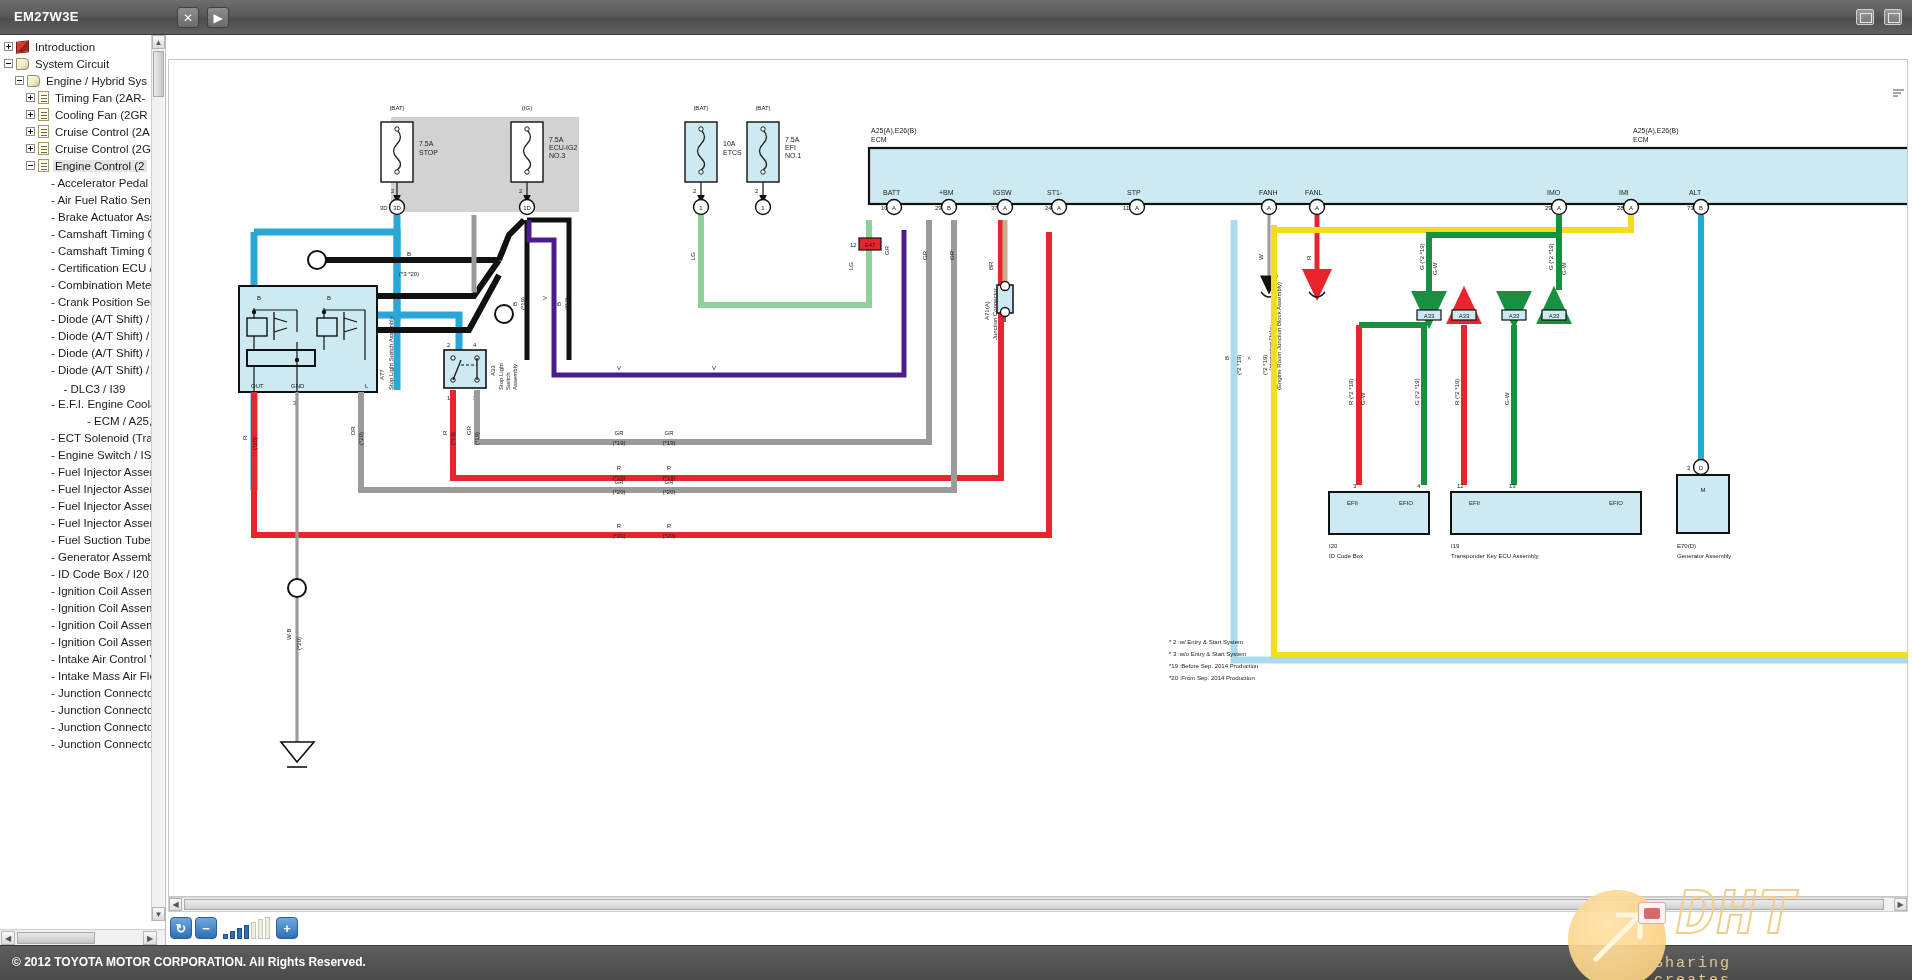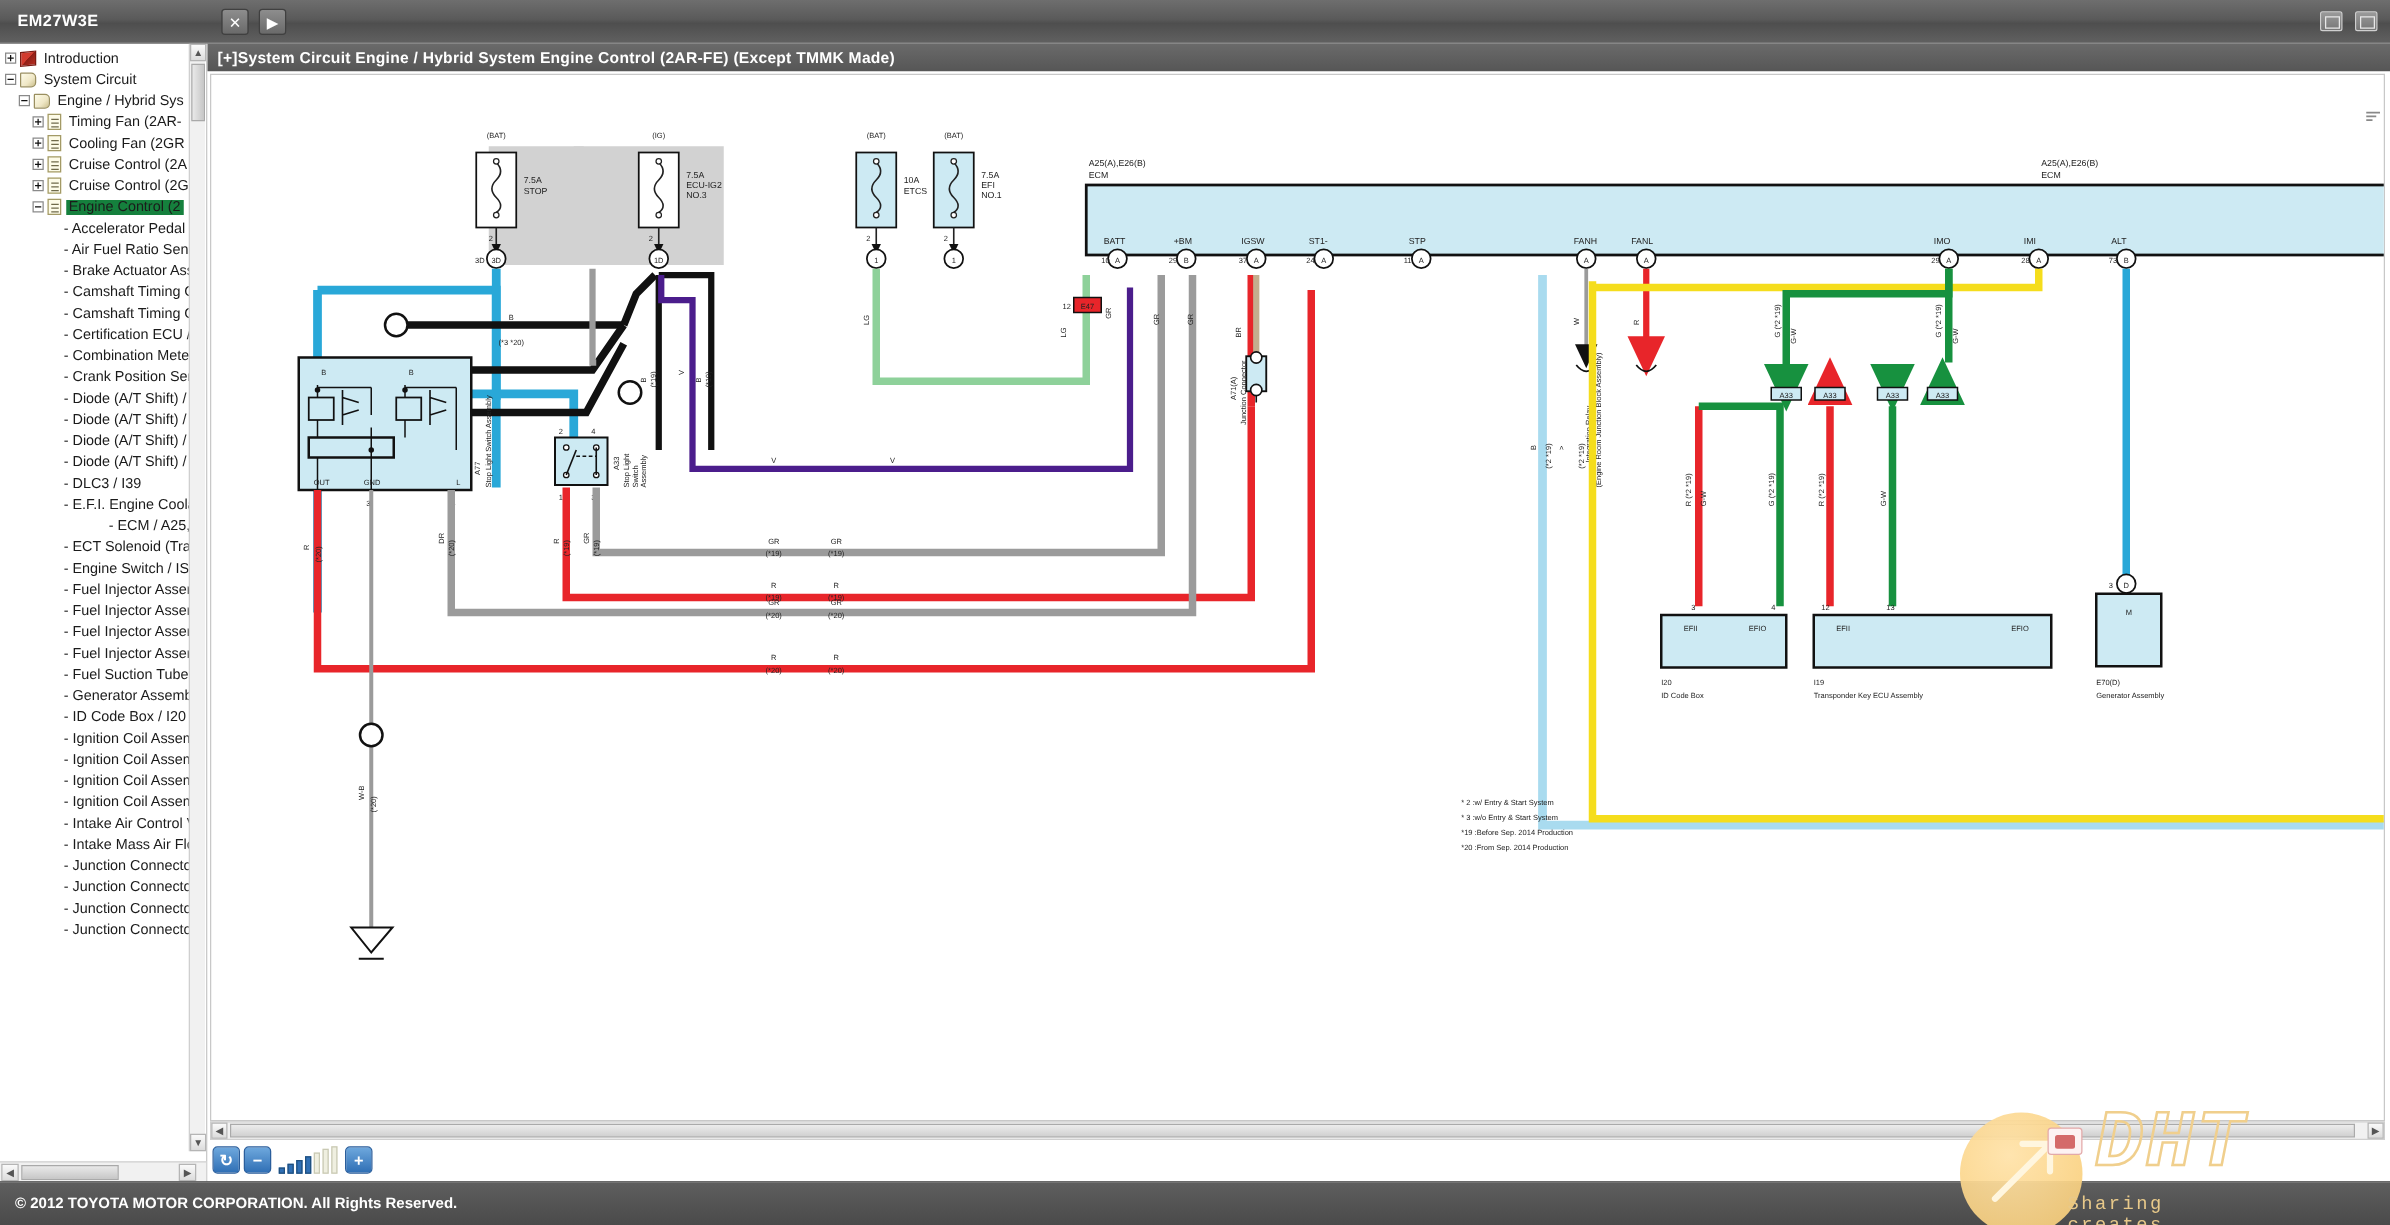--- a/index.html
+++ b/index.html
@@ -70,21 +70,21 @@
     overflow: hidden;
     padding-top: 3px;
   }
   .node {
     display: flex; align-items: center;
     height: 17px;
     font-size: 11.5px; color: #1b1b1b;
     white-space: nowrap;
     cursor: pointer;
   }
-  .node.sel .nlabel { background: #15803d; }
+  .node.sel .nlabel { background: #e5e5e5; }
   .twisty {
     width: 9px; height: 9px; min-width: 9px;
     border: 1px solid #8a8a8a; background: #fff;
     margin-right: 3px;
     position: relative;
   }
   .twisty::before {
     content: ""; position: absolute; left: 1px; top: 3px;
     width: 5px; height: 1px; background: #111;
   }
@@ -385,21 +385,21 @@
           <span class="nlabel">- Diode (A/T Shift) /</span>
         </div>
         <div class="node" style="padding-left: 37px;">
           <span class="twisty none"></span>
           <span class="nlabel">- Diode (A/T Shift) /</span>
         </div>
         <div class="node" style="padding-left: 37px;">
           <span class="twisty none"></span>
           <span class="nlabel">- Diode (A/T Shift) /</span>
         </div>
-        <div class="node" style="padding-left: 37px;">
+        <div class="node" style="padding-left: 37px; flex-direction: column;">
           <span class="twisty none"></span>
           <span class="nlabel">- DLC3 / I39</span>
         </div>
         <div class="node" style="padding-left: 37px;">
           <span class="twisty none"></span>
           <span class="nlabel">- E.F.I. Engine Coola</span>
         </div>
         <div class="node" style="padding-left: 37px; margin-left: 36px;">
           <span class="twisty none"></span>
           <span class="nlabel">- ECM / A25,E26</span>
@@ -489,21 +489,20 @@
     </div>
 
     <div class="hscroll-sb">
       <div class="hs-left">◀</div>
       <div class="hs-thumb"></div>
       <div class="hs-right">▶</div>
     </div>
   </div>
 
   <div class="main">
-    <div class="doc-title">[+]System Circuit  Engine / Hybrid System  Engine Control (2AR-FE) (Except TMMK Made)</div>
 
     <div class="canvas-wrap">
       <svg class="diagram" viewBox="0 0 1740 838">
         <defs>
           <marker id="arw" markerWidth="7" markerHeight="7" refX="3.2" refY="3" orient="auto">
             <path d="M0,0 L6.4,3 L0,6 z" fill="#111"></path>
           </marker>
           <marker id="arwR" markerWidth="7" markerHeight="7" refX="3.2" refY="3" orient="auto">
             <path d="M0,0 L6.4,3 L0,6 z" fill="#e8252a"></path>
           </marker>

